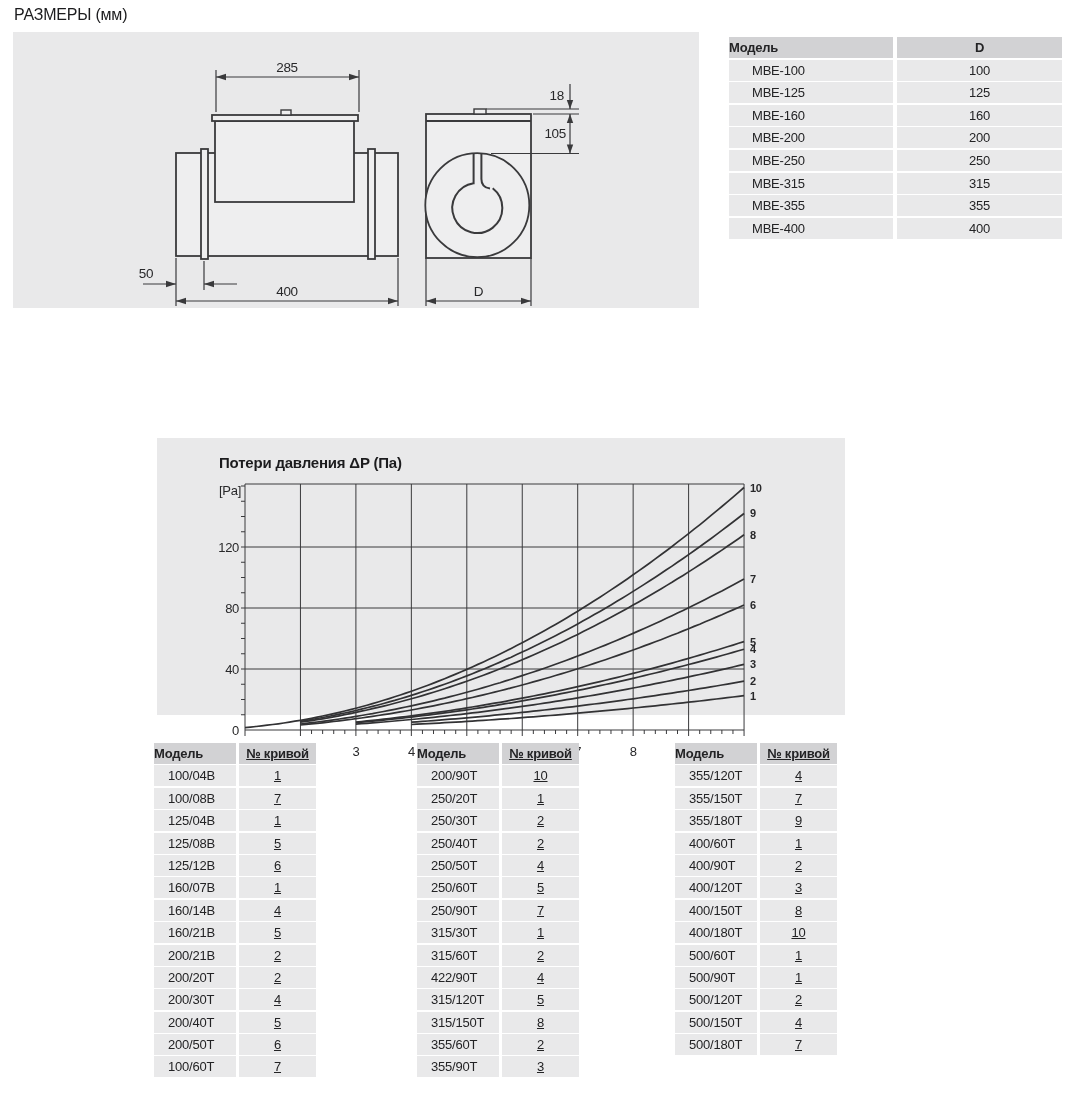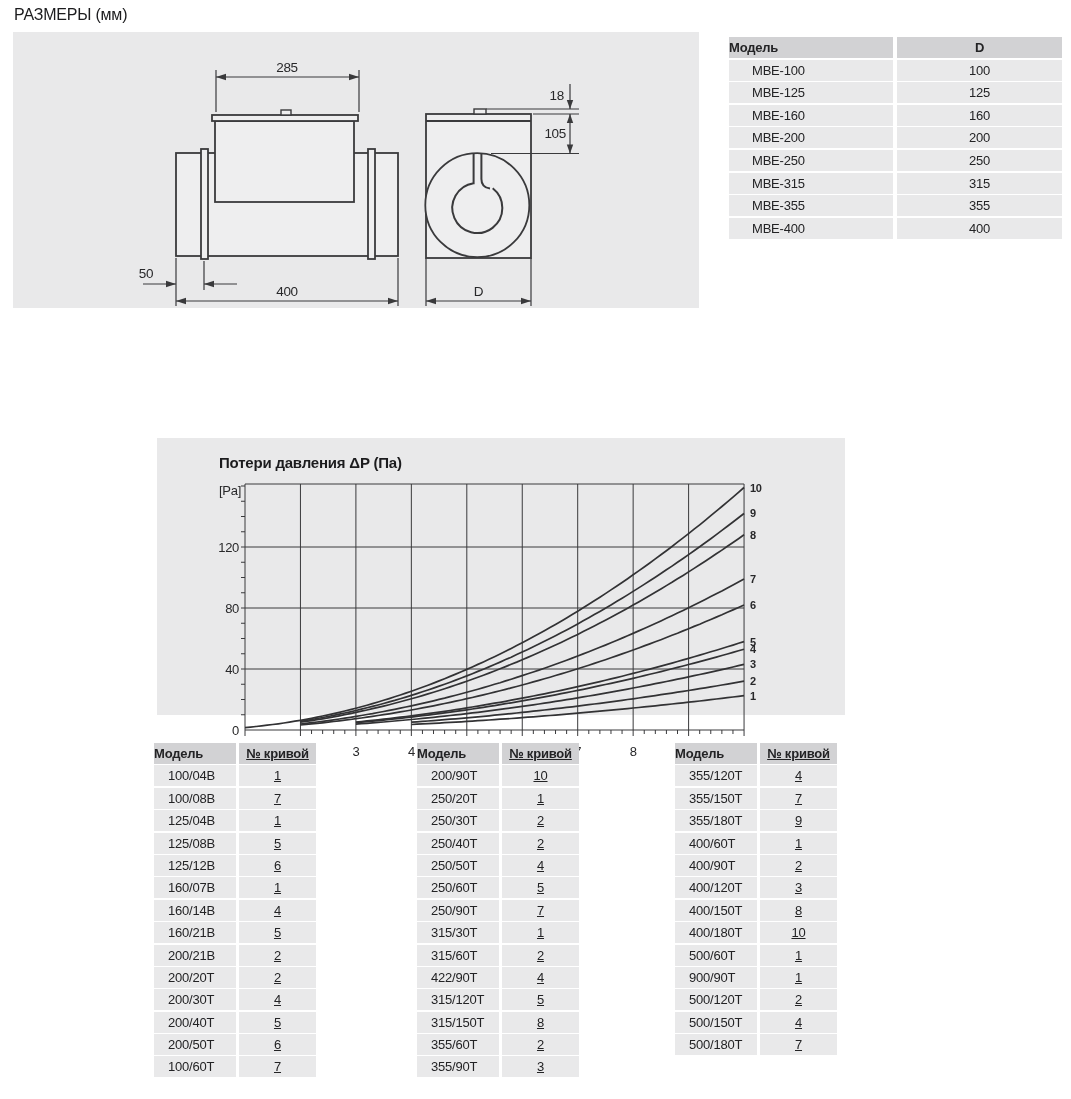--- a/index.html
+++ b/index.html
@@ -486,21 +486,21 @@
           <div class="cell c1">400/180T</div>
           <div class="cell c2">10</div>
         </div>
 
         <div class="trow">
           <div class="cell c1">500/60T</div>
           <div class="cell c2">1</div>
         </div>
 
         <div class="trow">
-          <div class="cell c1">900/90T</div>
+          <div class="cell c1">500/90T</div>
           <div class="cell c2">1</div>
         </div>
 
         <div class="trow">
           <div class="cell c1">500/120T</div>
           <div class="cell c2">2</div>
         </div>
 
         <div class="trow">
           <div class="cell c1">500/150T</div>

